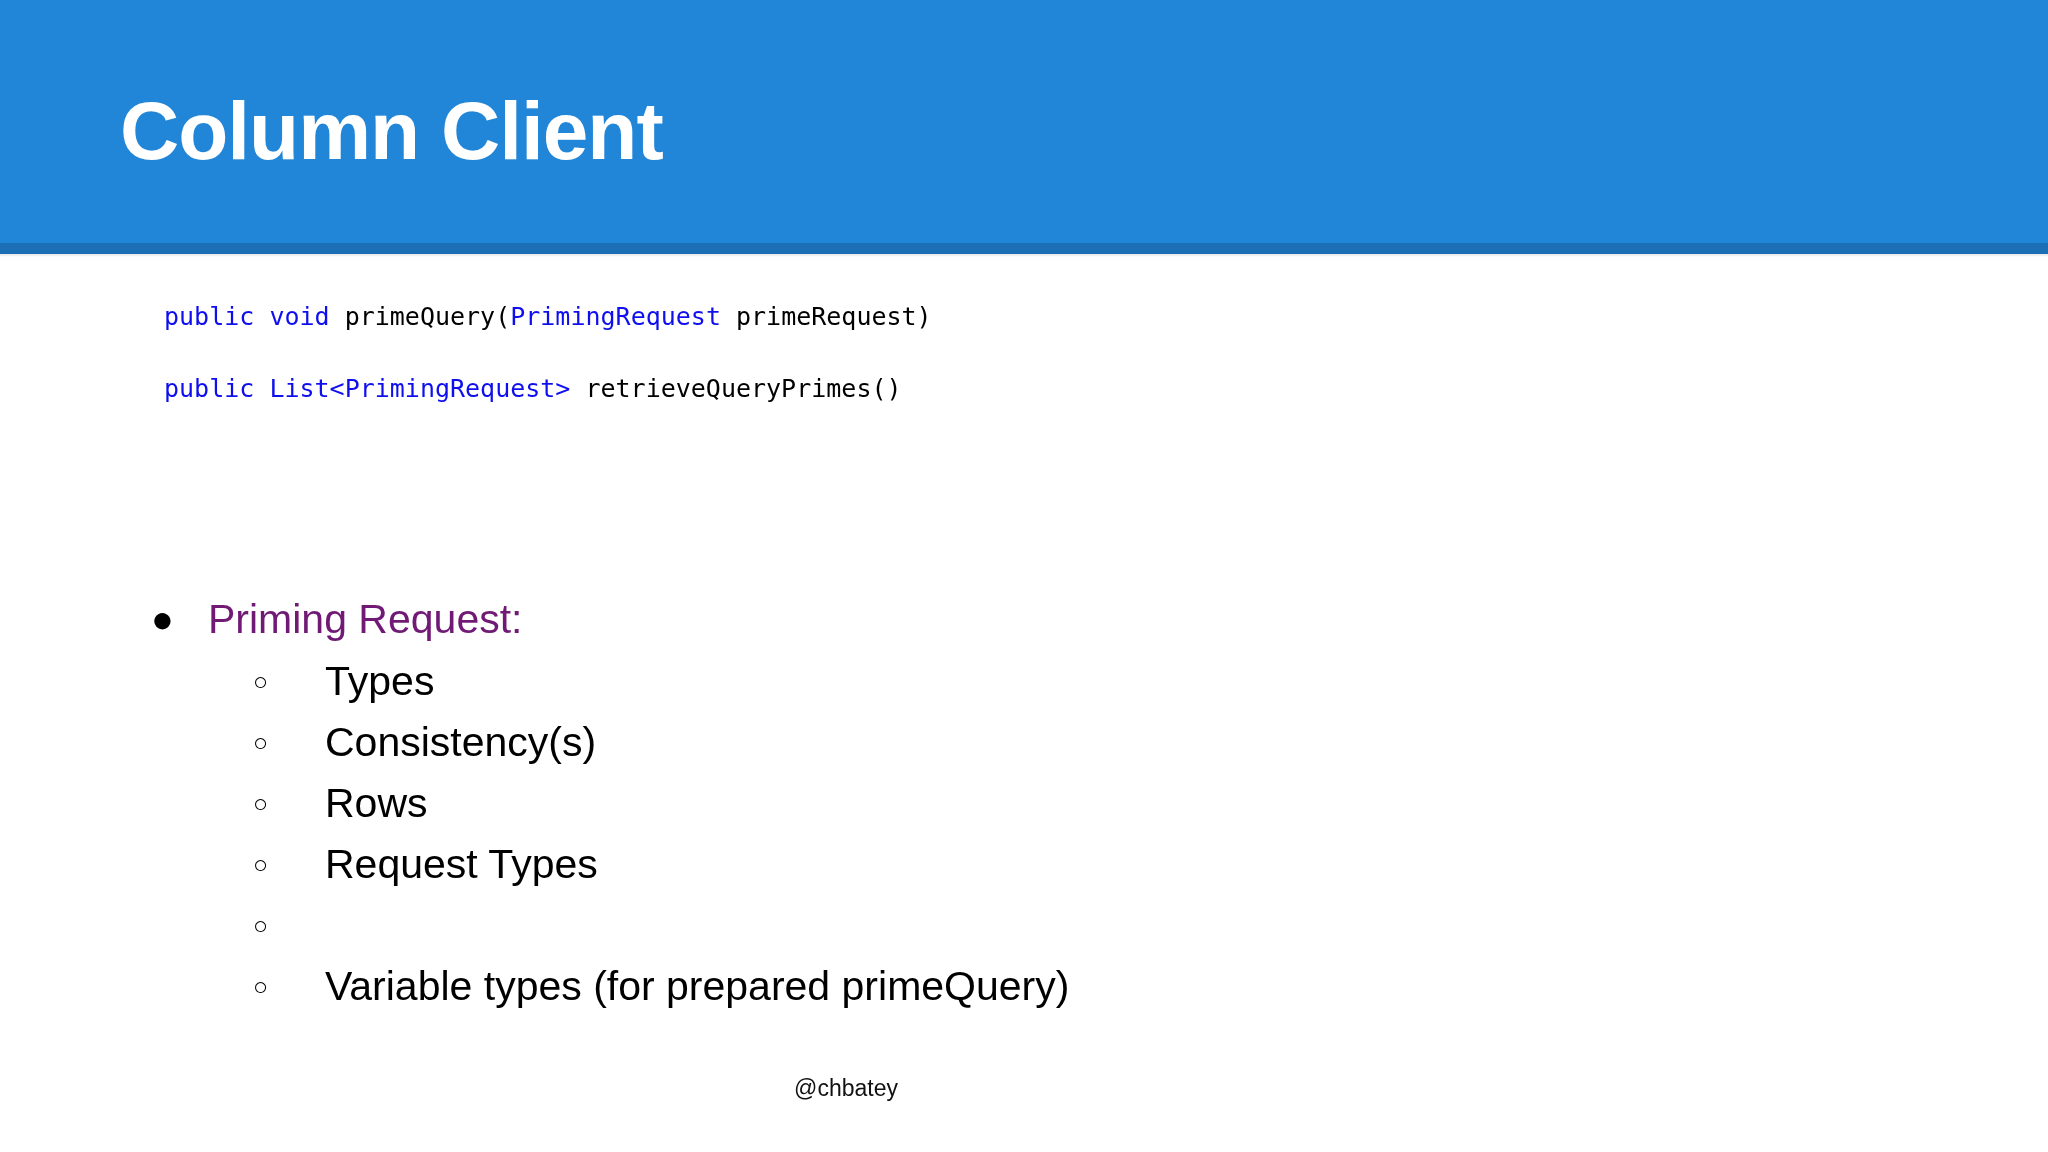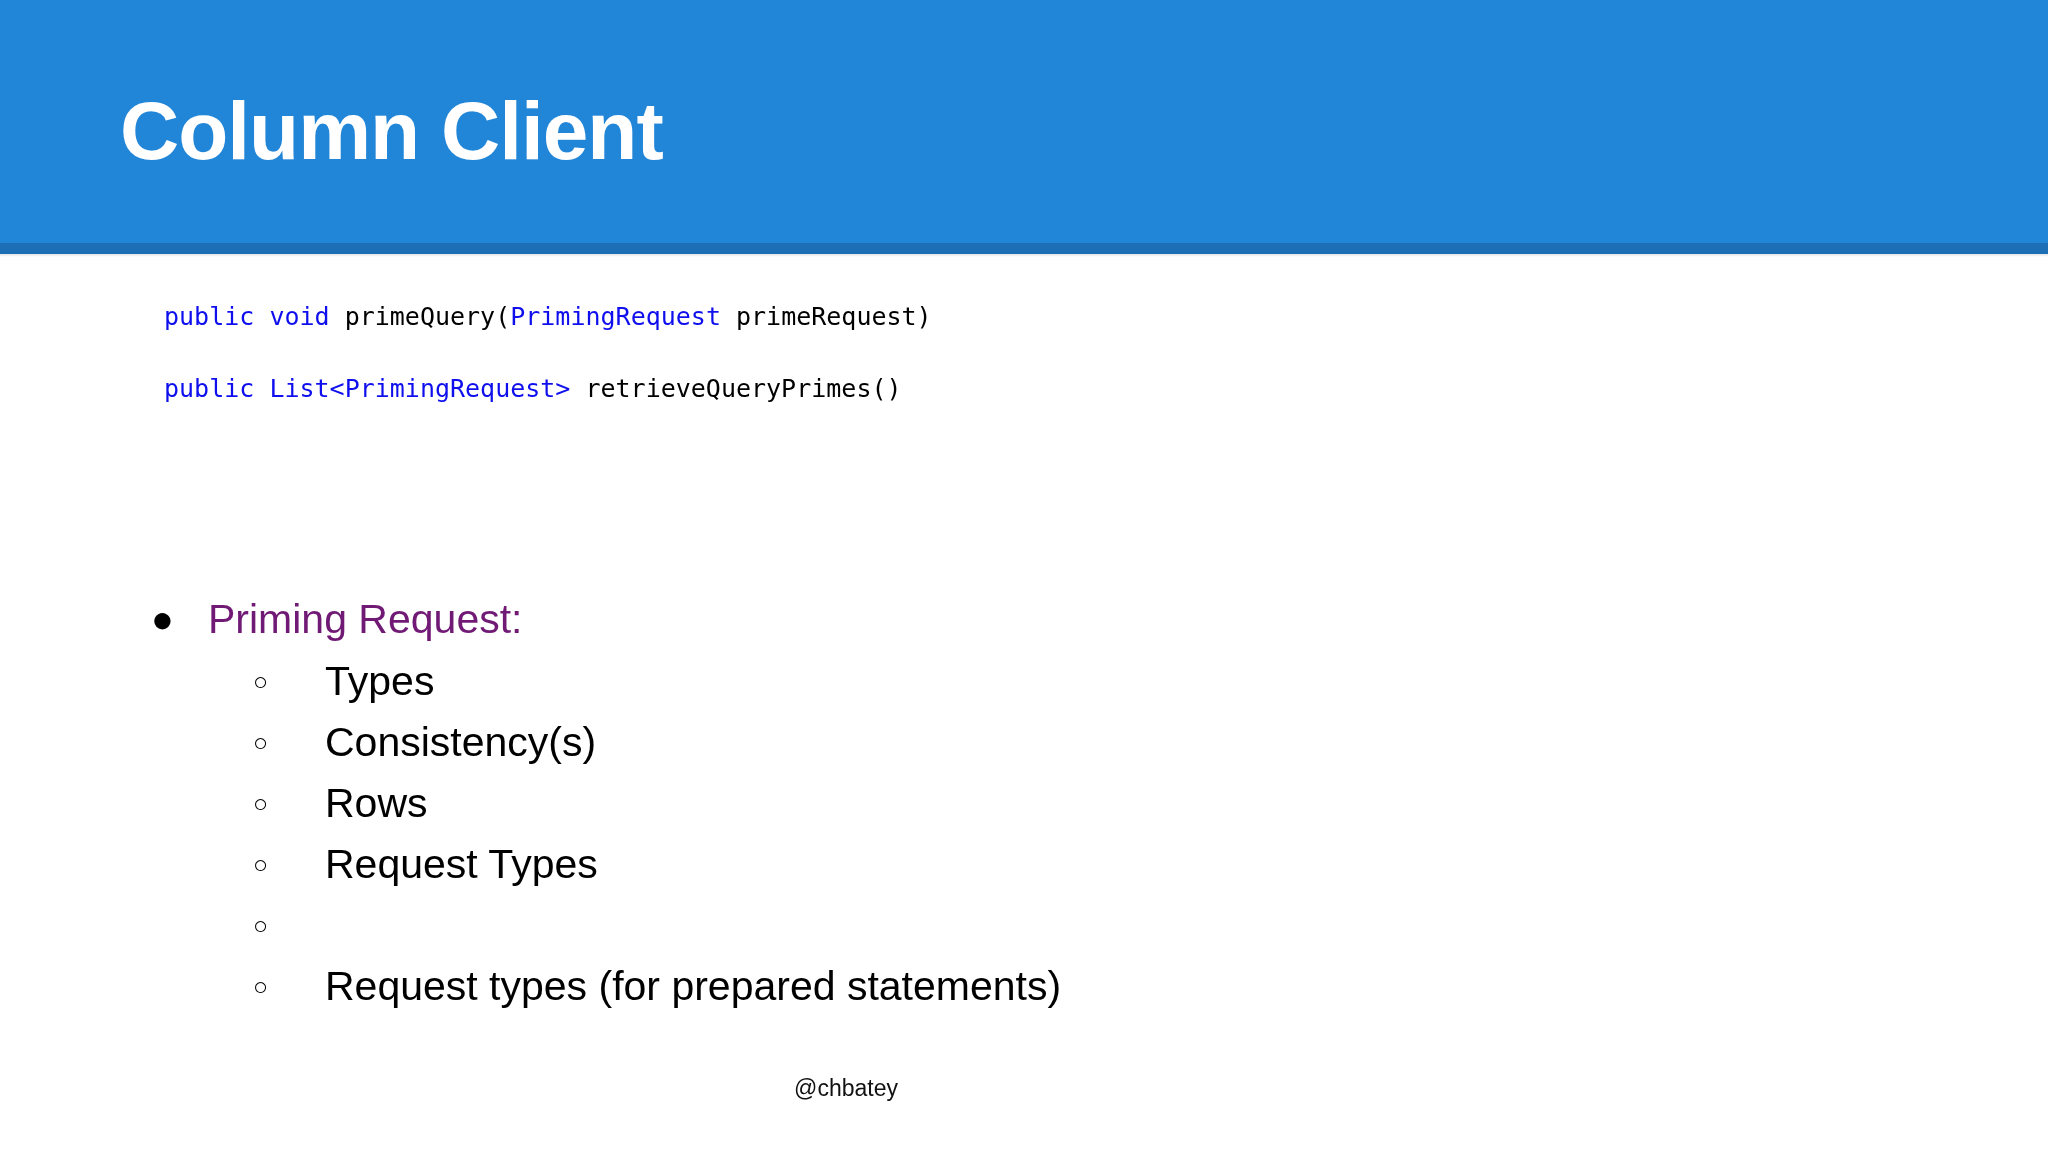--- a/index.html
+++ b/index.html
@@ -168,18 +168,18 @@
     </div>
     <div class="bullet-l2">
       <span class="marker">○</span>
       <span class="label">Request Types</span>
     </div>
     <div class="bullet-l2">
       <span class="marker">○</span>
     </div>
     <div class="bullet-l2">
       <span class="marker">○</span>
-      <span class="label">Request types (for prepared statements)</span>
+      <span class="label">Variable types (for prepared primeQuery)</span>
     </div>
   </div>
 </div>
 
 <div class="slide-footer">@chbatey</div>
 
 </body></html>

